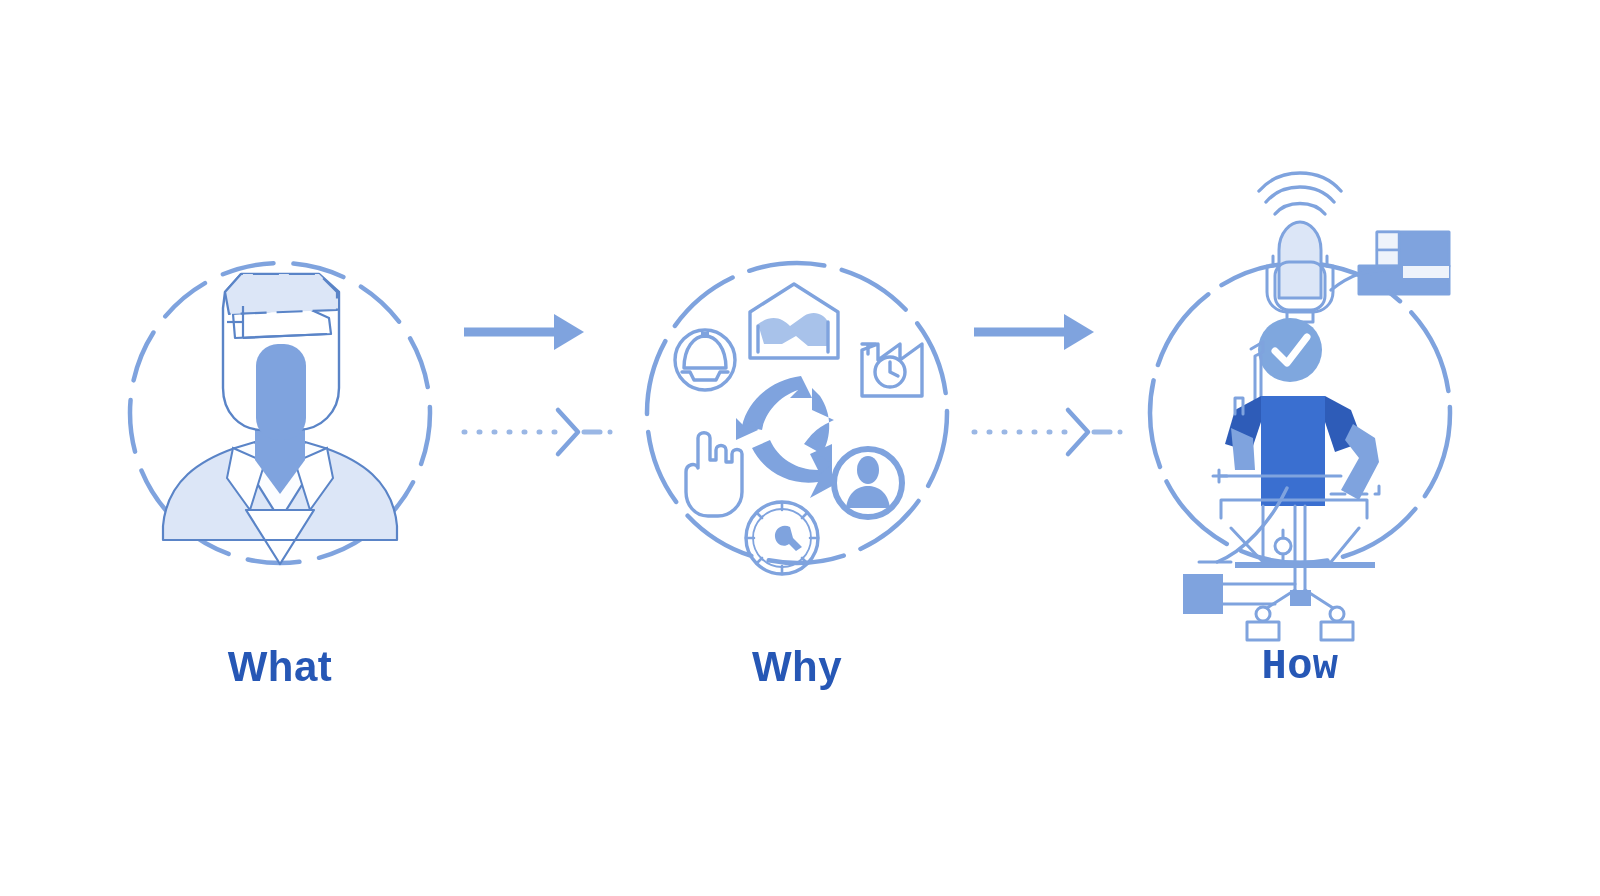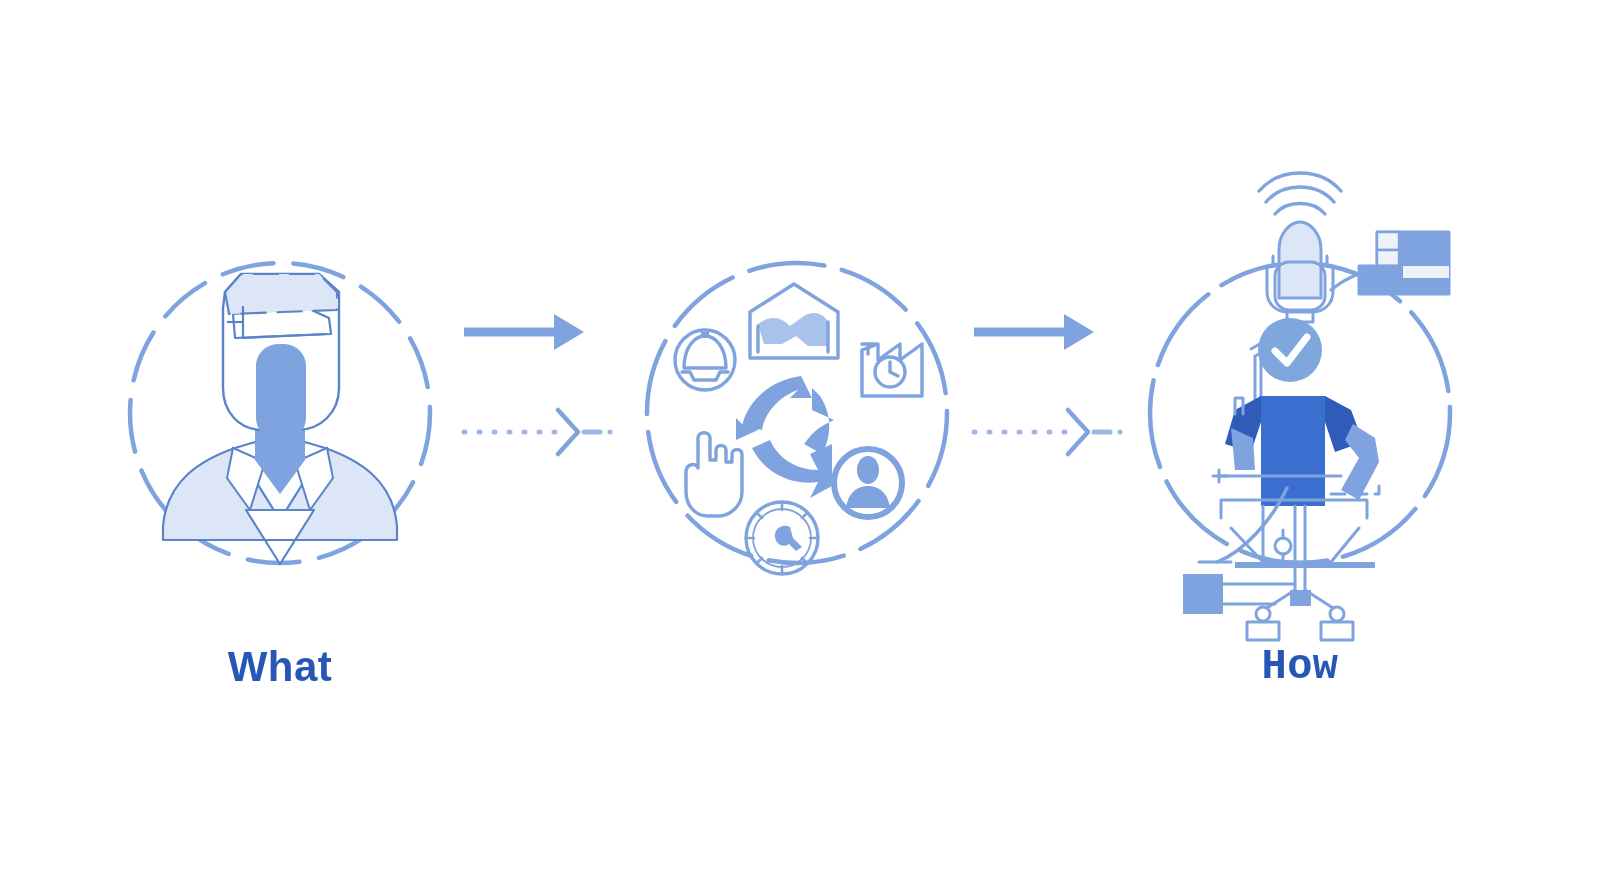--- a/index.html
+++ b/index.html
@@ -189,20 +189,21 @@
                    L172 196 C180 186 184 180 202 172 Z"></path>
           <path d="M200 196 L178 206 L186 222 C164 222 146 210 138 192
                    L120 200 C132 224 158 238 186 234 L178 250 L200 238 Z"></path>
           <path d="M126 182 L104 192 L104 170 L112 178 C114 176 118 174 120 173 L126 182 Z"></path>
           <path d="M186 206 L200 216 L186 228 Z"></path>
         </g>
       </g>
     </svg>
   </div>
 
+  <div class="node-label" id="label-why">Why</div>
 
   <div class="connector" id="connector-2">
     <svg viewBox="0 0 180 190" width="180" height="190">
       <g>
         <path d="M6 22 L104 22" stroke="#7fa3de" stroke-width="9" fill="none"></path>
         <path d="M96 4 L126 22 L96 40 L96 29 L96 15 Z" fill="#7fa3de"></path>
       </g>
       <g>
         <path d="M6 122 L100 122" stroke="#9ab7e5" stroke-width="5" fill="none" stroke-linecap="round" stroke-dasharray="1 14"></path>
         <path d="M100 100 L120 122 L100 144" stroke="#7fa3de" stroke-width="4.5" fill="none" stroke-linecap="round" stroke-linejoin="round"></path>

